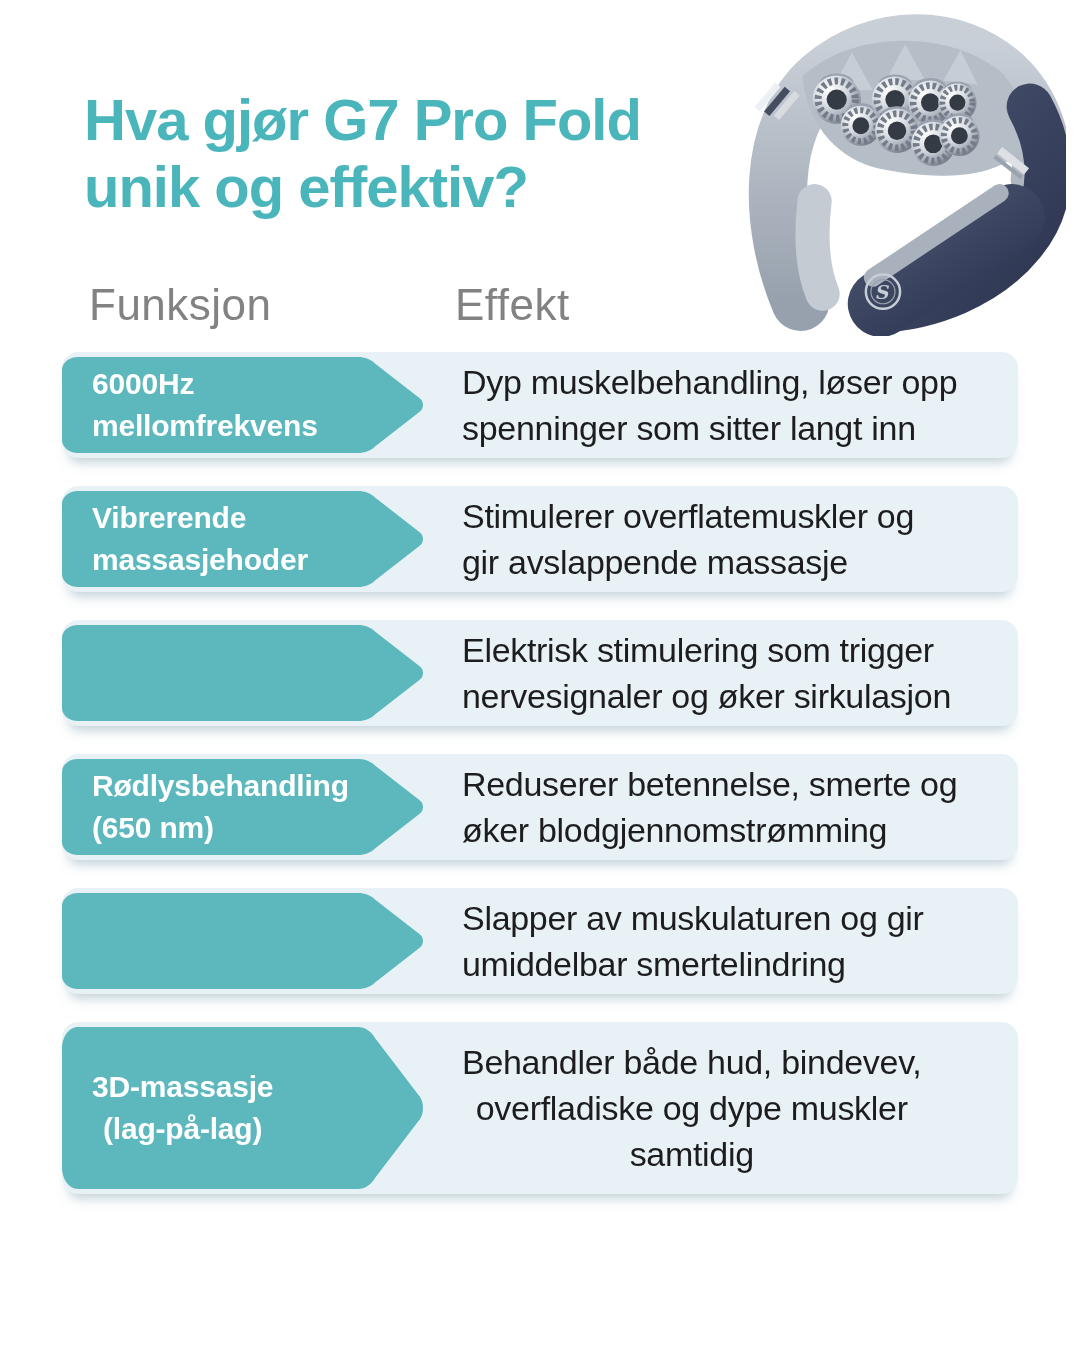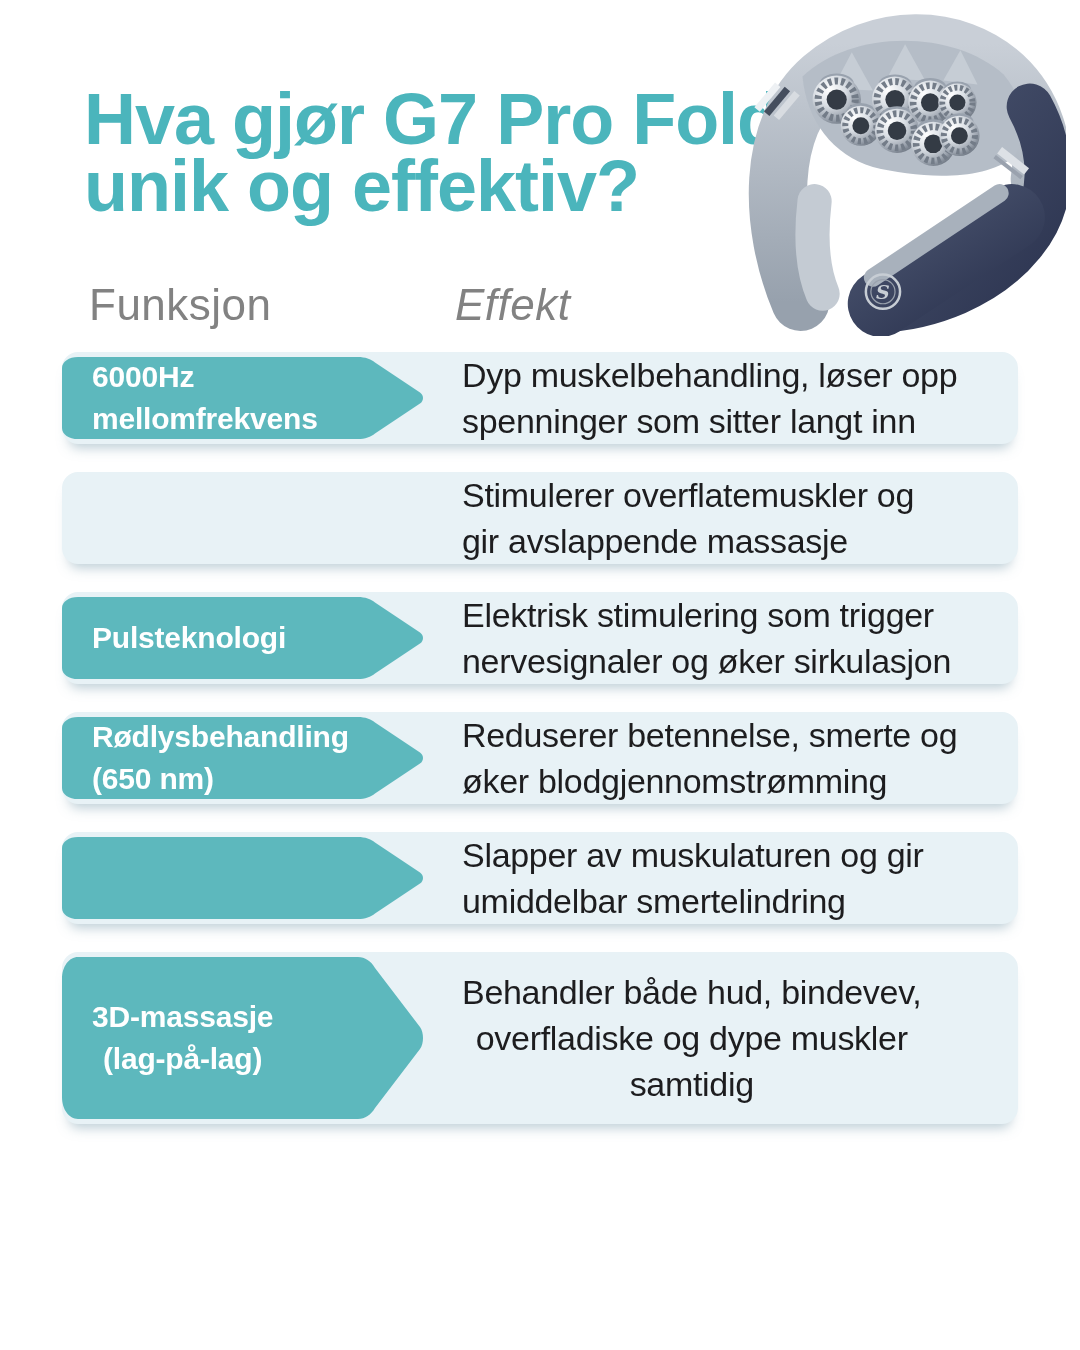--- a/index.html
+++ b/index.html
@@ -8,48 +8,48 @@
     background:#ffffff;
     font-family:"Liberation Sans",sans-serif;
     position:relative;
     overflow:hidden;
   }
   .canvas{position:absolute;inset:0;}
 
   
   .title{
     position:absolute;left:84px;top:86px;
-    font-size:72px;line-height:67px;
+    font-size:58px;line-height:67px;
     font-weight:700;letter-spacing:-1px;
     color:#4bb5bc;
     white-space:pre-line;
     margin:0;
   }
 
   
   .product{position:absolute;right:14px;top:4px;width:352px;height:332px;margin:0;}
   .product svg{width:100%;height:100%;display:block;}
   .product text{font-family:"DejaVu Serif","Liberation Serif",serif;}
 
   
   .col-header{
     position:absolute;top:283px;
     font-size:44px;line-height:44px;
     color:#828282;letter-spacing:0.5px;
   }
   .col-header.fn{left:89px;}
-  .col-header.fx{left:455px;font-style:italic;}
+  .col-header.fx{left:455px;}
 
   
   .rows{
     position:absolute;left:62px;top:352px;width:956px;
     display:flex;flex-direction:column;gap:28px;
   }
   .row{
-    position:relative;height:92px;
+    position:relative;height:106px;
     background:#e8f2f6;border-radius:16px;
     box-shadow:0 11px 12px -7px rgba(125,160,175,.5);
   }
   .row.tall{height:172px;text-align:center;}
 
   .fn-arrow{position:absolute;left:0;top:5px;bottom:5px;width:368px;}
   .arrow-svg{position:absolute;inset:0;width:100%;height:100%;}
   .fn-label{
     position:absolute;left:30px;top:0;bottom:0;width:292px;
     display:flex;align-items:center;
@@ -189,30 +189,36 @@
           <path d="M16 0 H296 C303 0 309 3 313 8 L358 51 C362 55 362 63 358 67 L313 110 C309 115 303 118 296 118 H16 C7 118 0 111 0 102 V16 C0 7 7 0 16 0 Z" fill="#5db8bd"></path>
         </svg>
         <span class="fn-label">6000Hz
 mellomfrekvens</span>
       </div>
       <p class="effect">Dyp muskelbehandling, løser opp
 spenninger som sitter langt inn</p>
     </section>
 
     <section class="row">
+      <div class="fn-arrow">
+        <svg class="arrow-svg" viewBox="0 0 368 118" preserveAspectRatio="none" aria-hidden="true">
+          <path d="M16 0 H296 C303 0 309 3 313 8 L358 51 C362 55 362 63 358 67 L313 110 C309 115 303 118 296 118 H16 C7 118 0 111 0 102 V16 C0 7 7 0 16 0 Z" fill="#5db8bd"></path>
+        </svg>
+        <span class="fn-label">Vibrerende
+massasjehoder</span>
+      </div>
       <p class="effect">Stimulerer overflatemuskler og
 gir avslappende massasje</p>
     </section>
 
     <section class="row">
       <div class="fn-arrow">
         <svg class="arrow-svg" viewBox="0 0 368 118" preserveAspectRatio="none" aria-hidden="true">
           <path d="M16 0 H296 C303 0 309 3 313 8 L358 51 C362 55 362 63 358 67 L313 110 C309 115 303 118 296 118 H16 C7 118 0 111 0 102 V16 C0 7 7 0 16 0 Z" fill="#5db8bd"></path>
         </svg>
-        <span class="fn-label">Pulsteknologi</span>
       </div>
       <p class="effect">Elektrisk stimulering som trigger
 nervesignaler og øker sirkulasjon</p>
     </section>
 
     <section class="row">
       <div class="fn-arrow">
         <svg class="arrow-svg" viewBox="0 0 368 118" preserveAspectRatio="none" aria-hidden="true">
           <path d="M16 0 H296 C303 0 309 3 313 8 L358 51 C362 55 362 63 358 67 L313 110 C309 115 303 118 296 118 H16 C7 118 0 111 0 102 V16 C0 7 7 0 16 0 Z" fill="#5db8bd"></path>
         </svg>

